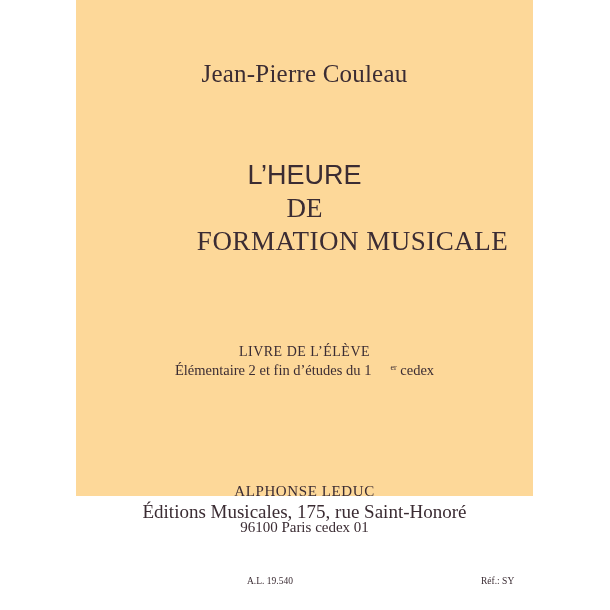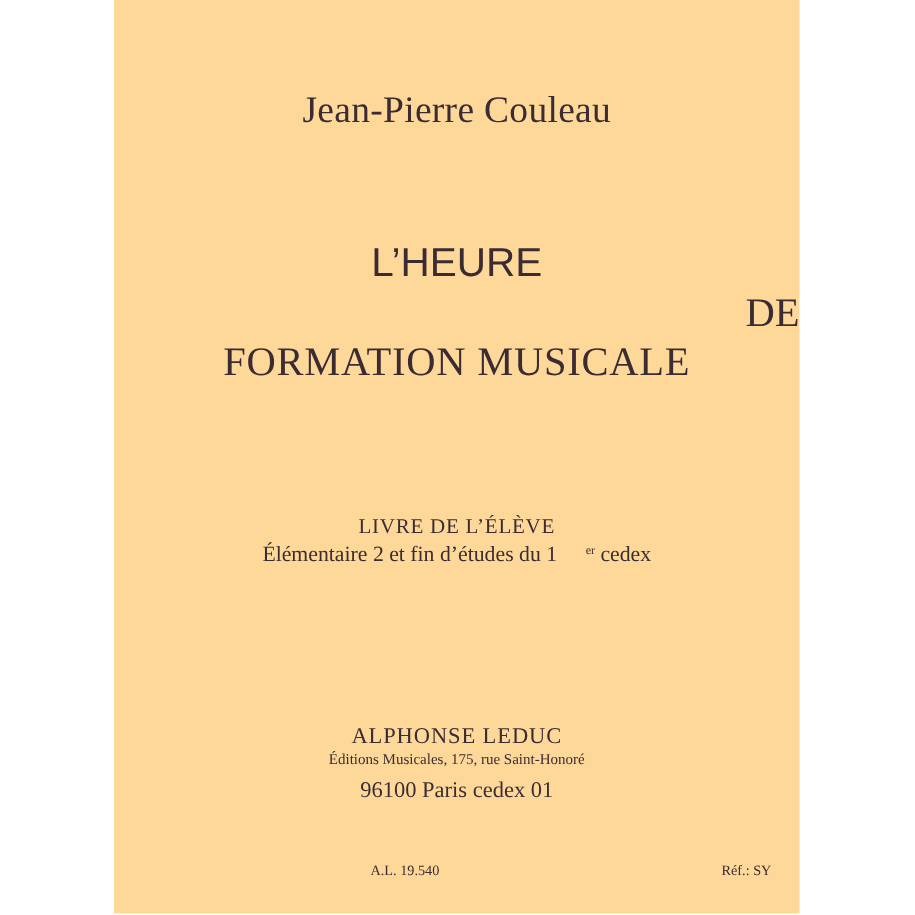--- a/index.html
+++ b/index.html
@@ -8,21 +8,21 @@
       width: 610px;
       height: 610px;
       background: #ffffff;
       overflow: hidden;
     }
     .cover {
       position: absolute;
       left: 76px;
       top: 0;
       width: 457px;
-      height: 609px;
+      height: 496px;
       background: #fdd899;
       color: #3b2c33;
       font-family: "DejaVu Serif", "Liberation Serif", serif;
     }
     .line {
       position: absolute;
       left: 0;
       width: 100%;
       text-align: center;
       white-space: nowrap;
@@ -35,27 +35,27 @@
     }
     .title1 {
       top: 160px;
       font-size: 27px;
       font-family: Liberation Sans, sans-serif;
     }
     .title2 {
       top: 193px;
       font-size: 27px;
       font-family: "Liberation Serif", serif;
-      text-align: right;
     }
     .title3 {
       top: 226px;
       font-size: 27px;
       letter-spacing: 0.5px;
       font-family: "Liberation Serif", serif;
+      margin-left: 48px;
     }
     .sub1 {
       top: 344px;
       font-size: 14px;
       letter-spacing: 0.5px;
       font-family: "Liberation Serif", serif;
     }
     .sub2 {
       top: 362px;
       font-size: 14.5px;
@@ -67,21 +67,21 @@
       margin-left: 19px;
     }
     .pub1 {
       top: 483px;
       font-size: 15px;
       letter-spacing: 0.6px;
       font-family: "Liberation Serif", serif;
     }
     .pub2 {
       top: 501px;
-      font-size: 10px;
+      font-size: 19px;
       font-family: "Liberation Serif", serif;
     }
     .pub3 {
       top: 519px;
       font-size: 15px;
       font-family: "Liberation Serif", serif;
     }
     .catalog {
       position: absolute;
       top: 576px;

